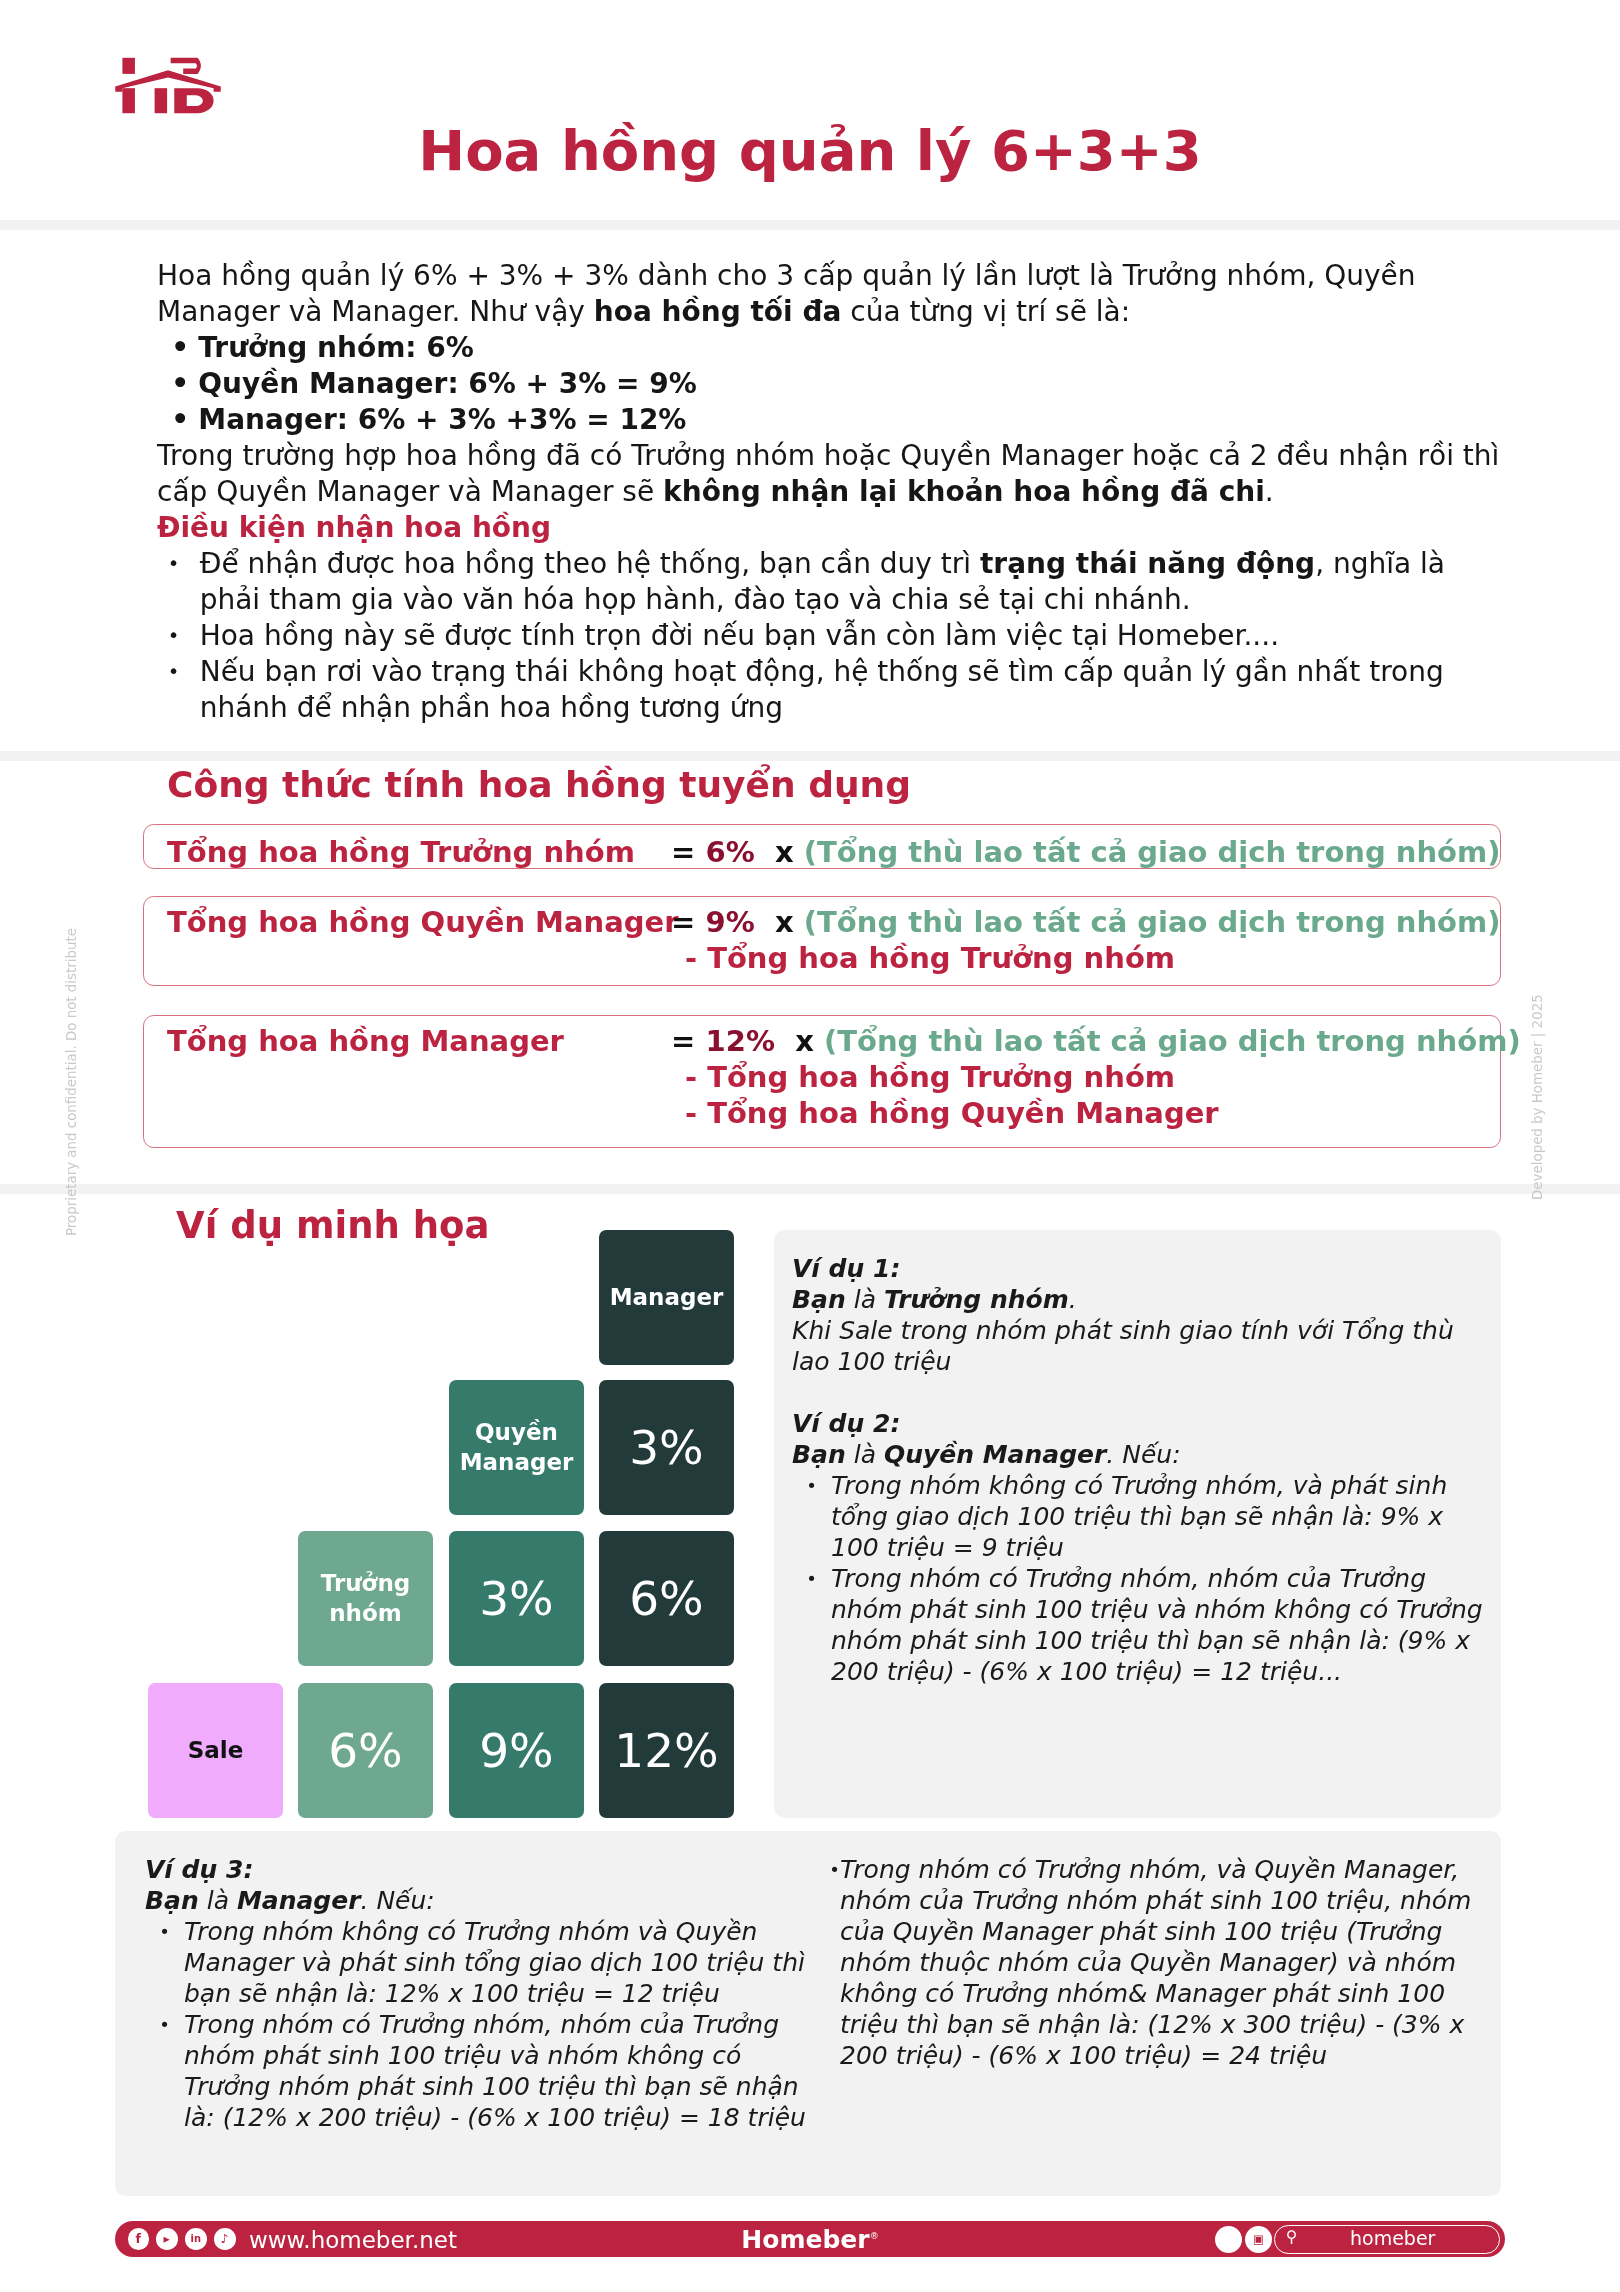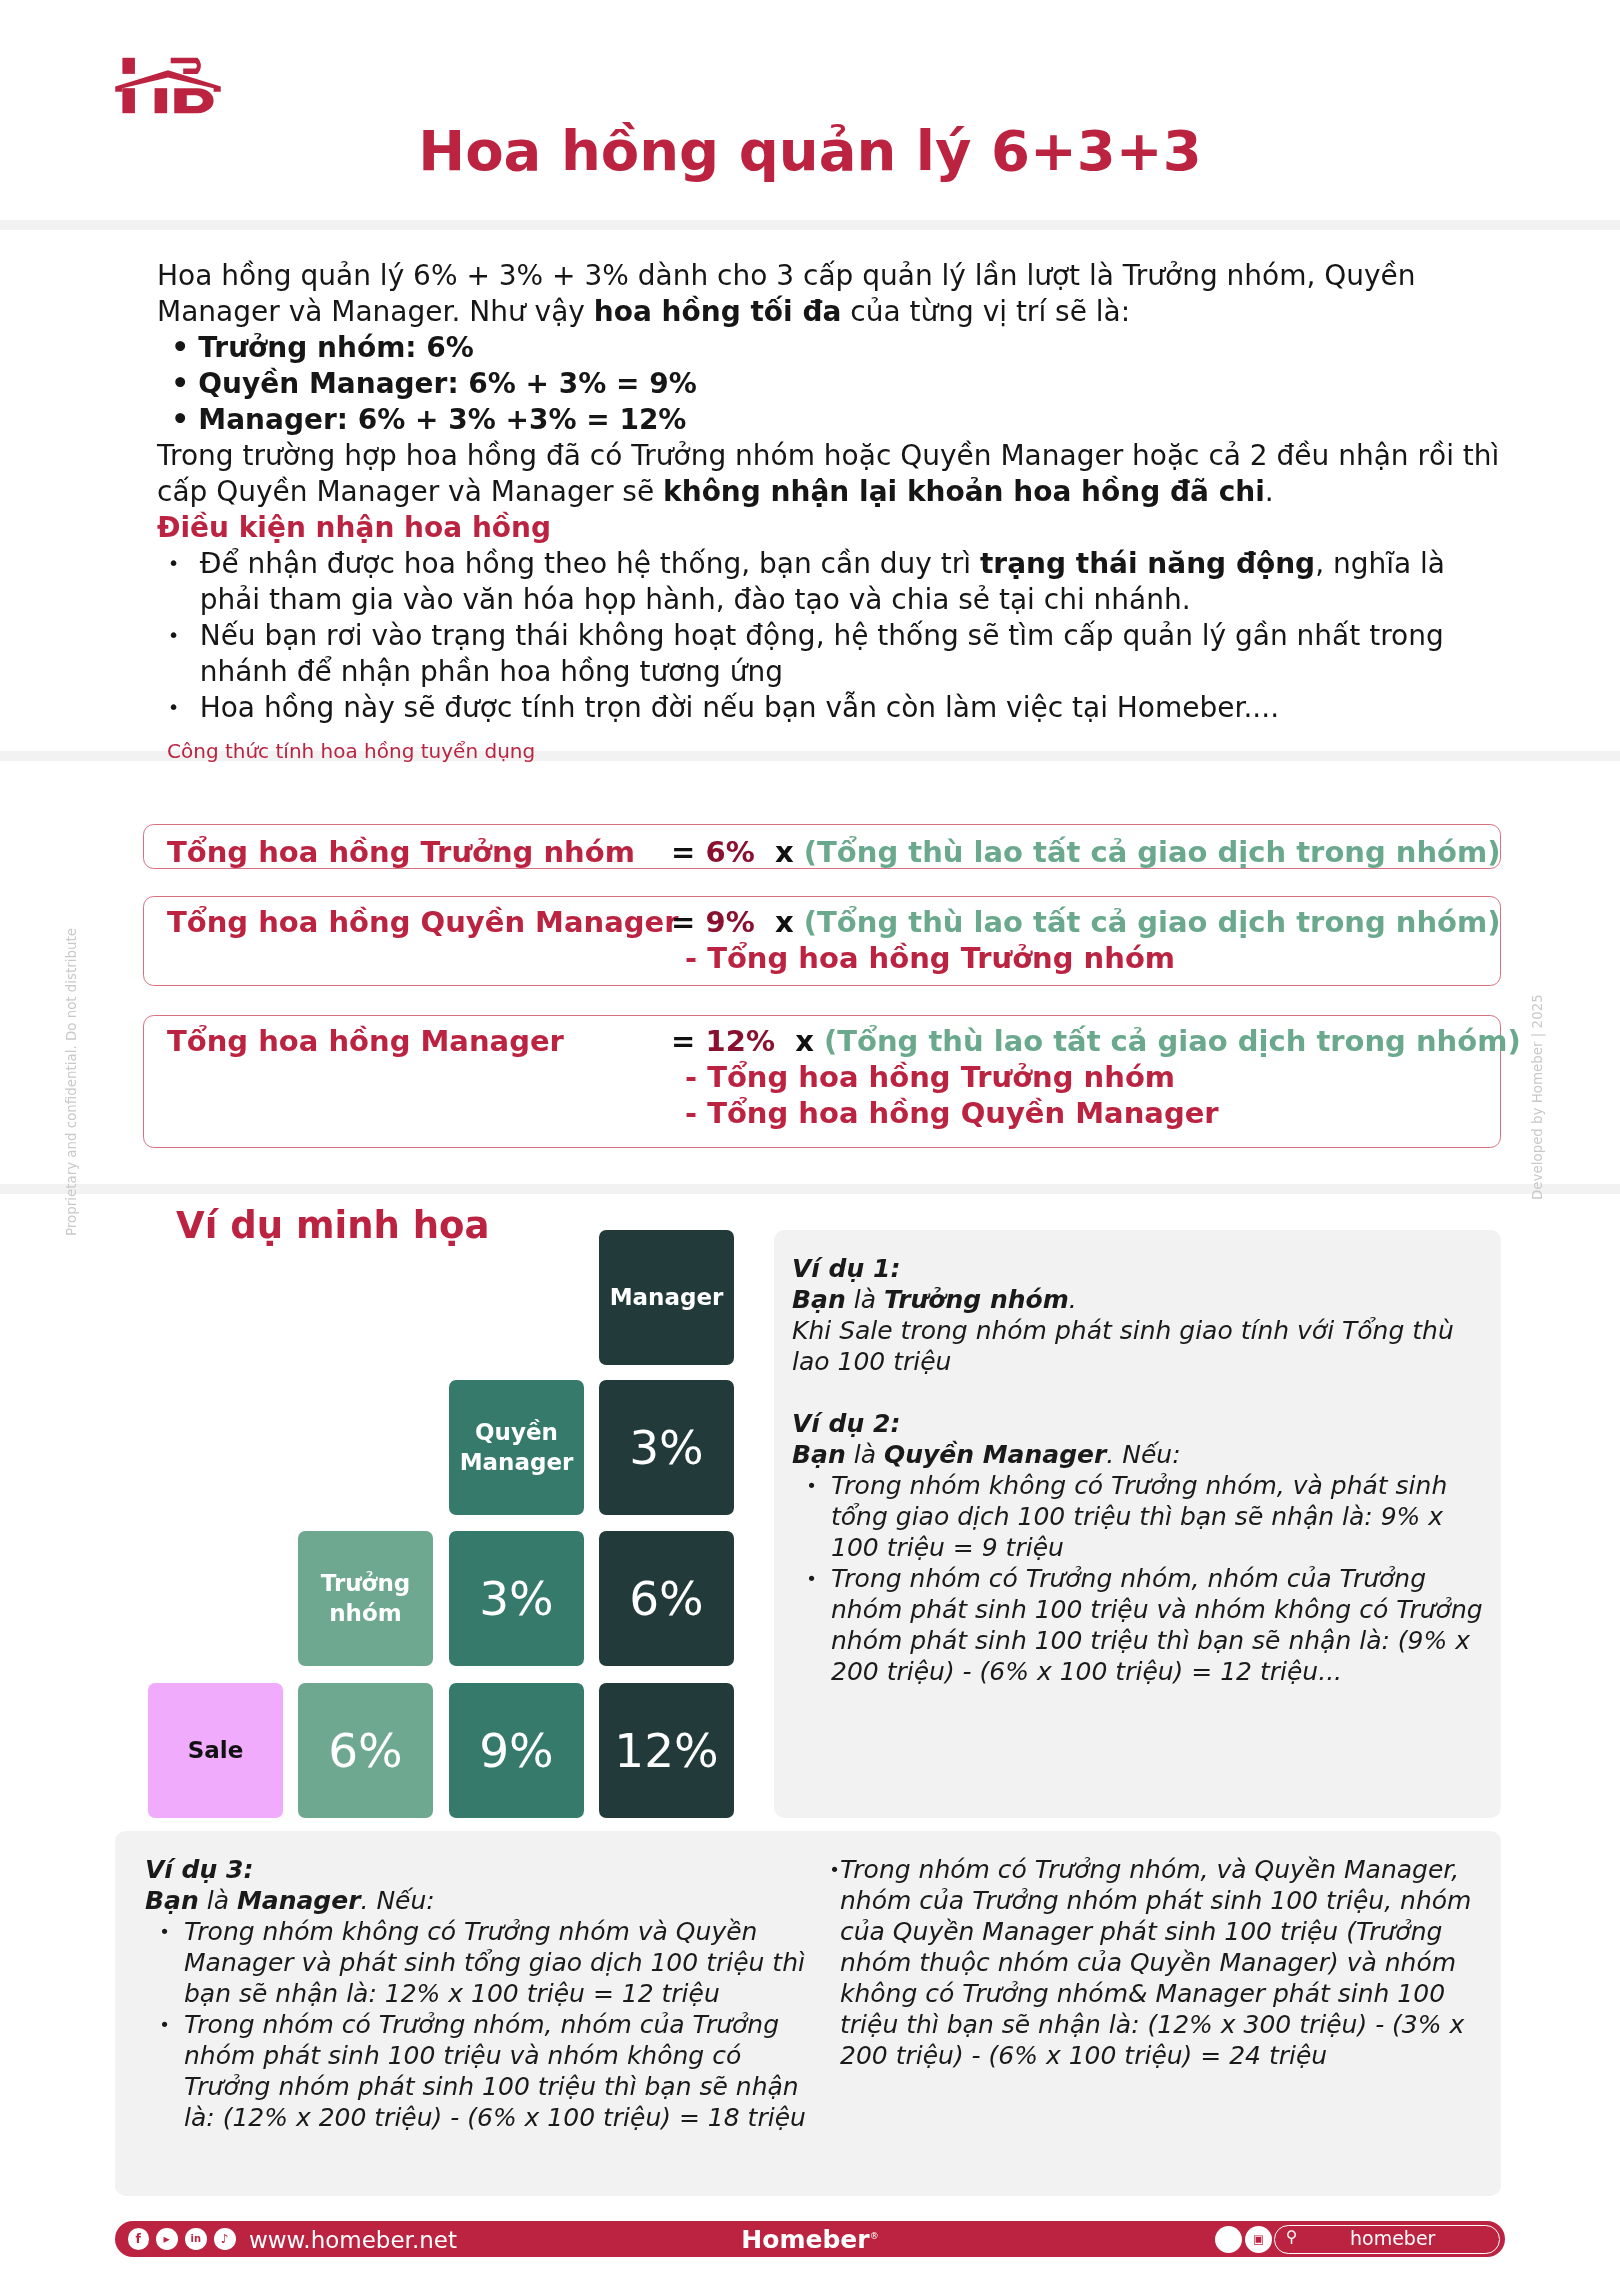--- a/index.html
+++ b/index.html
@@ -16,21 +16,21 @@
   .intro p { margin: 0; }
   .intro b { font-weight: bold; }
   .intro ul.max { list-style: none; margin-left: 14.3px; }
   .intro ul.max li { font-weight: bold; position: relative; padding-left: 27px; }
   .intro ul.max li::before { content: "•"; position: absolute; left: 0; }
   .cond-title { color: #bb2340; font-weight: bold; }
   .intro ul.cond { list-style: none; margin-left: 10.7px; }
   .intro ul.cond li { position: relative; padding-left: 32px; }
   .intro ul.cond li::before { content: "•"; position: absolute; left: 0; font-size: 19.7px; }
 
-  .formula-title { position: absolute; left: 167px; top: 739px; font-size: 20px; font-weight: normal; color: #bb2340; }
+  .formula-title { position: absolute; left: 167px; top: 764px; font-size: 36px; font-weight: bold; color: #bb2340; }
   .fbox { position: absolute; left: 143px; width: 1358px; border: 1.8px solid #d9707f; border-radius: 10.7px; background: #fff; }
   .fbox .row { position: absolute; left: 23px; font-size: 29px; font-weight: bold; white-space: nowrap; line-height: 36px; }
   .red { color: #bb2340; }
   .darkred { color: #8a1030; }
   .green { color: #6aa98d; }
   .blk { color: #111; }
   .lbl { display: inline-block; width: 494px; }
   .sub { position: absolute; left: 541px; font-size: 29px; font-weight: bold; color: #bb2340; line-height: 36px; white-space: nowrap; }
 
   .side-note { position: absolute; font-size: 13.4px; color: #c9c9c9; white-space: nowrap; transform-origin: left top; }
@@ -84,22 +84,22 @@
   <p><span>Hoa hồng quản lý 6% + 3% + 3% dành cho 3 cấp quản lý lần lượt là Trưởng nhóm, Quyền Manager và Manager. Như vậy </span><b>hoa hồng tối đa</b><span> của từng vị trí sẽ là:</span></p>
   <ul class="max">
     <li>Trưởng nhóm: 6%</li>
     <li>Quyền Manager: 6% + 3% = 9%</li>
     <li>Manager: 6% + 3% +3% = 12%</li>
   </ul>
   <p><span>Trong trường hợp hoa hồng đã có Trưởng nhóm hoặc Quyền Manager hoặc cả 2 đều nhận rồi thì cấp Quyền Manager và Manager sẽ </span><b>không nhận lại khoản hoa hồng đã chi</b><span>.</span></p>
   <p class="cond-title">Điều kiện nhận hoa hồng</p>
   <ul class="cond">
     <li><span>Để nhận được hoa hồng theo hệ thống, bạn cần duy trì </span><b>trạng thái năng động</b><span>, nghĩa là phải tham gia vào văn hóa họp hành, đào tạo và chia sẻ tại chi nhánh.</span></li>
+    <li>Hoa hồng này sẽ được tính trọn đời nếu bạn vẫn còn làm việc tại Homeber....</li>
     <li>Nếu bạn rơi vào trạng thái không hoạt động, hệ thống sẽ tìm cấp quản lý gần nhất trong nhánh để nhận phần hoa hồng tương ứng</li>
-    <li>Hoa hồng này sẽ được tính trọn đời nếu bạn vẫn còn làm việc tại Homeber....</li>
   </ul>
 </div>
 
 <div class="band" style="top:751px;"></div>
 
 <div class="formula-title">Công thức tính hoa hồng tuyển dụng</div>
 
 <div class="fbox" style="top:824px; height:45px;">
   <div class="row" style="top:9px;">
     <span class="lbl red">Tổng hoa hồng Trưởng nhóm</span>

